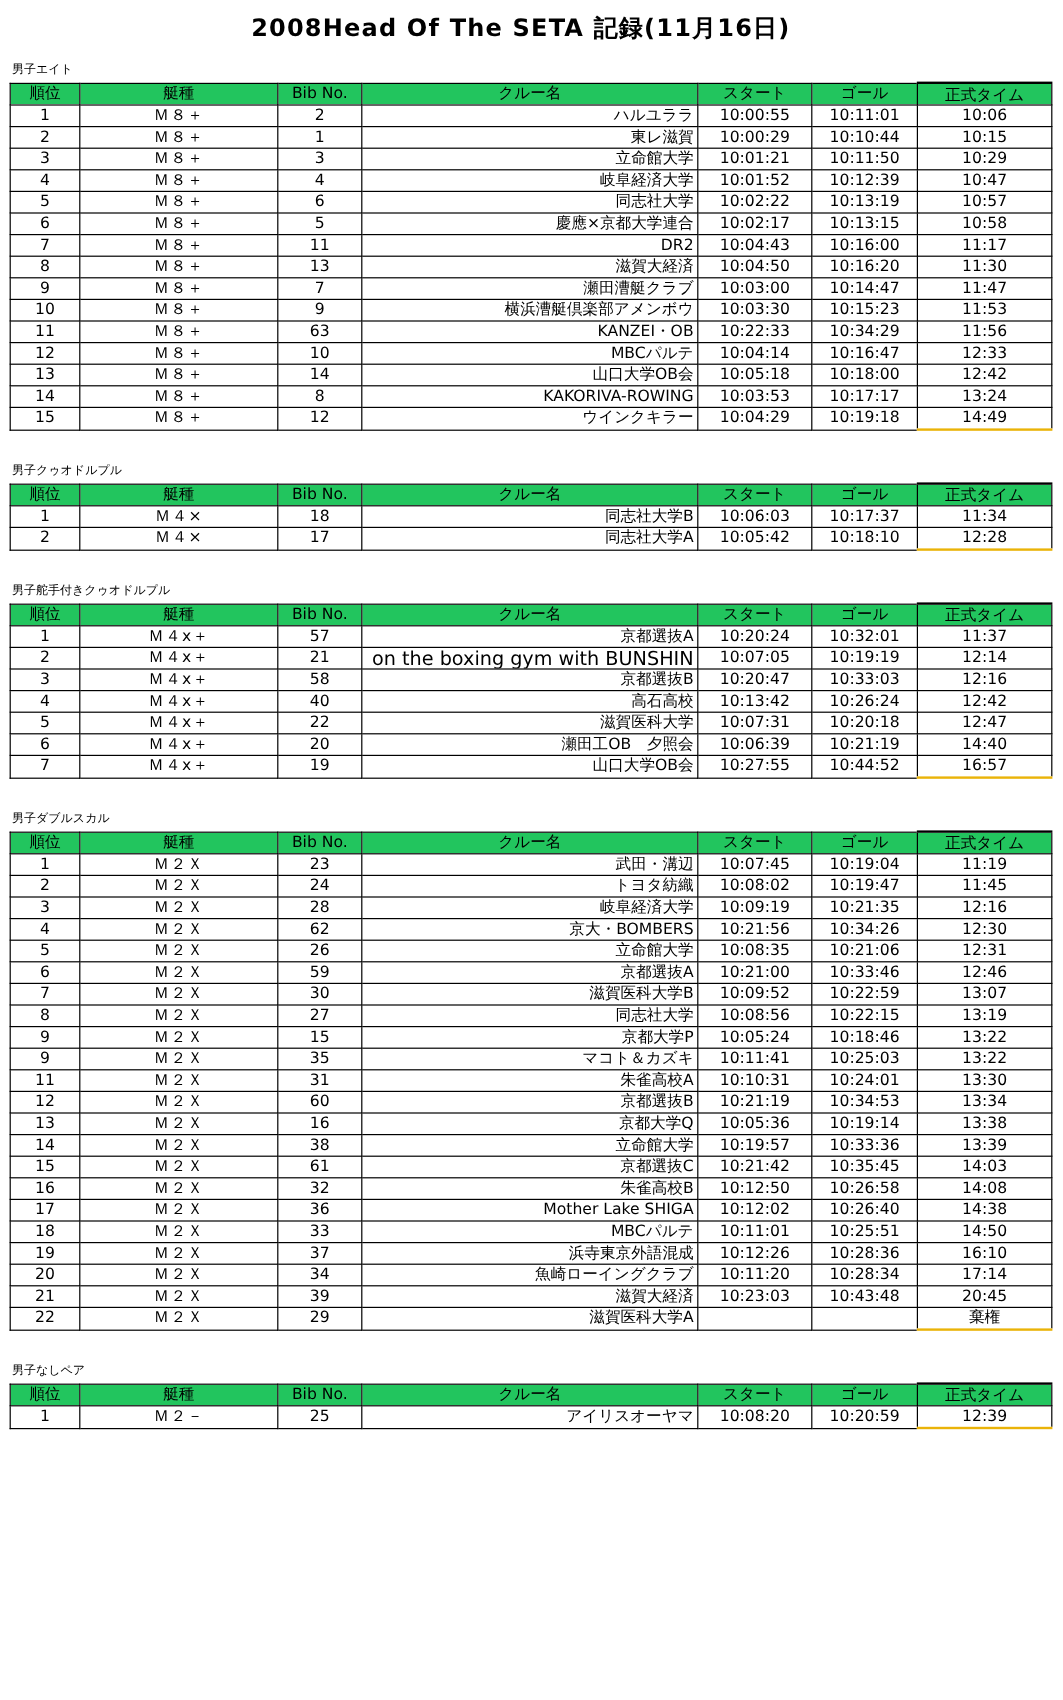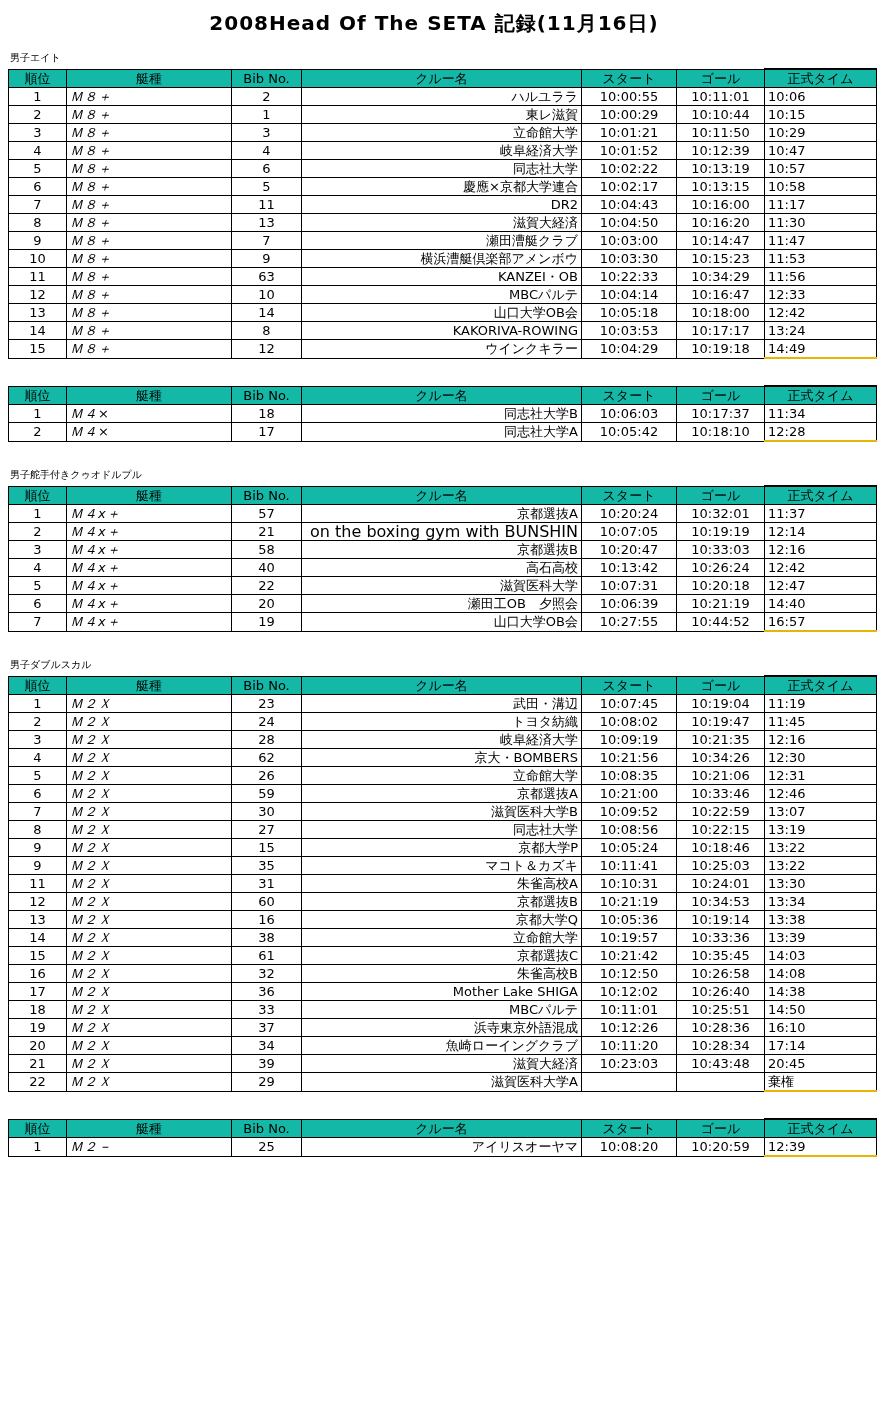--- a/index.html
+++ b/index.html
@@ -43,38 +43,38 @@
   }
   table.results th, table.results td {
     border: 1px solid #000000;
     height: 17px;
     line-height: 15px;
     padding: 0 3px;
     overflow: hidden;
     white-space: nowrap;
   }
   table.results thead th {
-    background: #14b8a6;
+    background: #22c55e;
     text-align: center;
     font-weight: normal;
   }
   
   col.c-rank   { width: 58px; }
   col.c-class  { width: 165px; }
   col.c-bib    { width: 70px; }
   col.c-crew   { width: 280px; }
   col.c-start  { width: 95px; }
   col.c-goal   { width: 88px; }
   col.c-time   { width: 112px; }
 
   td.rank, td.bib { text-align: center; }
-  td.cls { text-align: left; letter-spacing: 1px; font-style: italic; }
+  td.cls { text-align: center; letter-spacing: 1px; }
   td.crew { text-align: right; }
   td.start, td.goal { text-align: center; }
-  td.time { text-align: left; margin-left: 40px; }
+  td.time { text-align: center; margin-left: 40px; }
 
   th.rank, th.cls, th.bib, th.crew, th.start, th.goal, th.time { text-align: center; }
 
   
   th.time, td.time {
     border-left: 2px solid #000000;
     border-right: 2px solid #000000;
   }
   thead th.time { border-top: 2px solid #000000; font-family: Liberation Serif, serif; }
   tbody tr:last-child td.time { border-bottom: 2px solid #eab308; }
@@ -244,20 +244,21 @@
               <td class="bib">12</td>
               <td class="crew">ウインクキラー</td>
               <td class="start">10:04:29</td>
               <td class="goal">10:19:18</td>
               <td class="time">14:49</td>
             </tr>
           </tbody>
         </table>
       </div>
       <div class="section">
+        <div class="section-title">男子クゥオドルプル</div>
         <table class="results">
           <colgroup>
             <col class="c-rank">
             <col class="c-class">
             <col class="c-bib">
             <col class="c-crew">
             <col class="c-start">
             <col class="c-goal">
             <col class="c-time">
           </colgroup>
@@ -603,20 +604,21 @@
               <td class="bib">29</td>
               <td class="crew">滋賀医科大学A</td>
               <td class="start"></td>
               <td class="goal"></td>
               <td class="time">棄権</td>
             </tr>
           </tbody>
         </table>
       </div>
       <div class="section">
+        <div class="section-title">男子なしペア</div>
         <table class="results">
           <colgroup>
             <col class="c-rank">
             <col class="c-class">
             <col class="c-bib">
             <col class="c-crew">
             <col class="c-start">
             <col class="c-goal">
             <col class="c-time">
           </colgroup>

